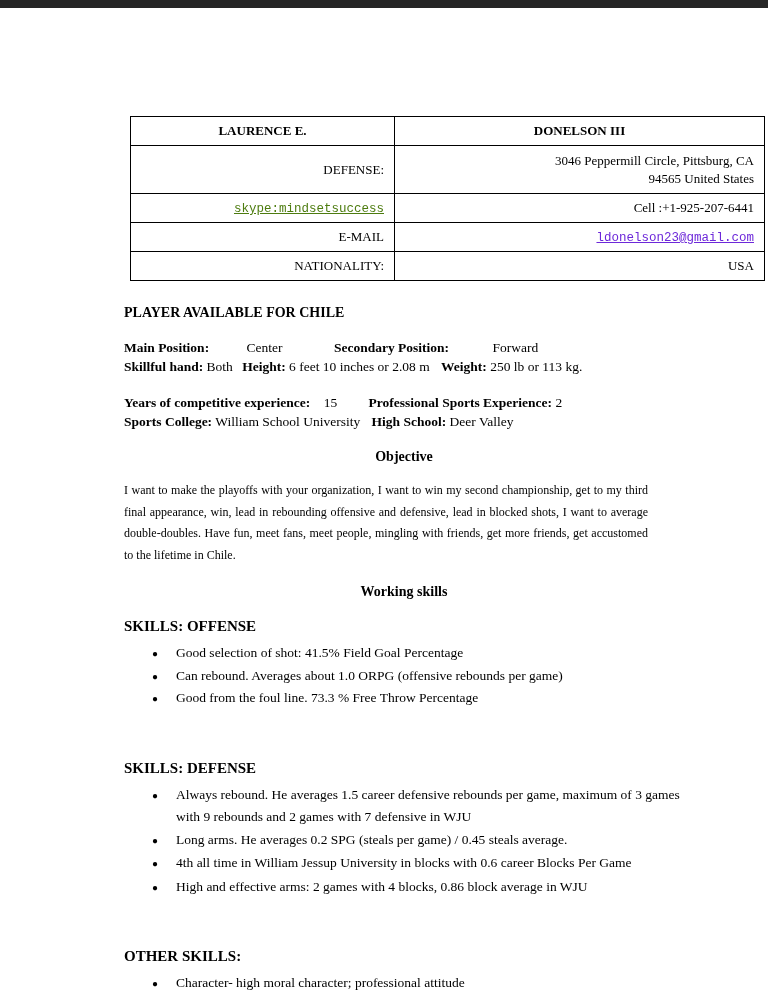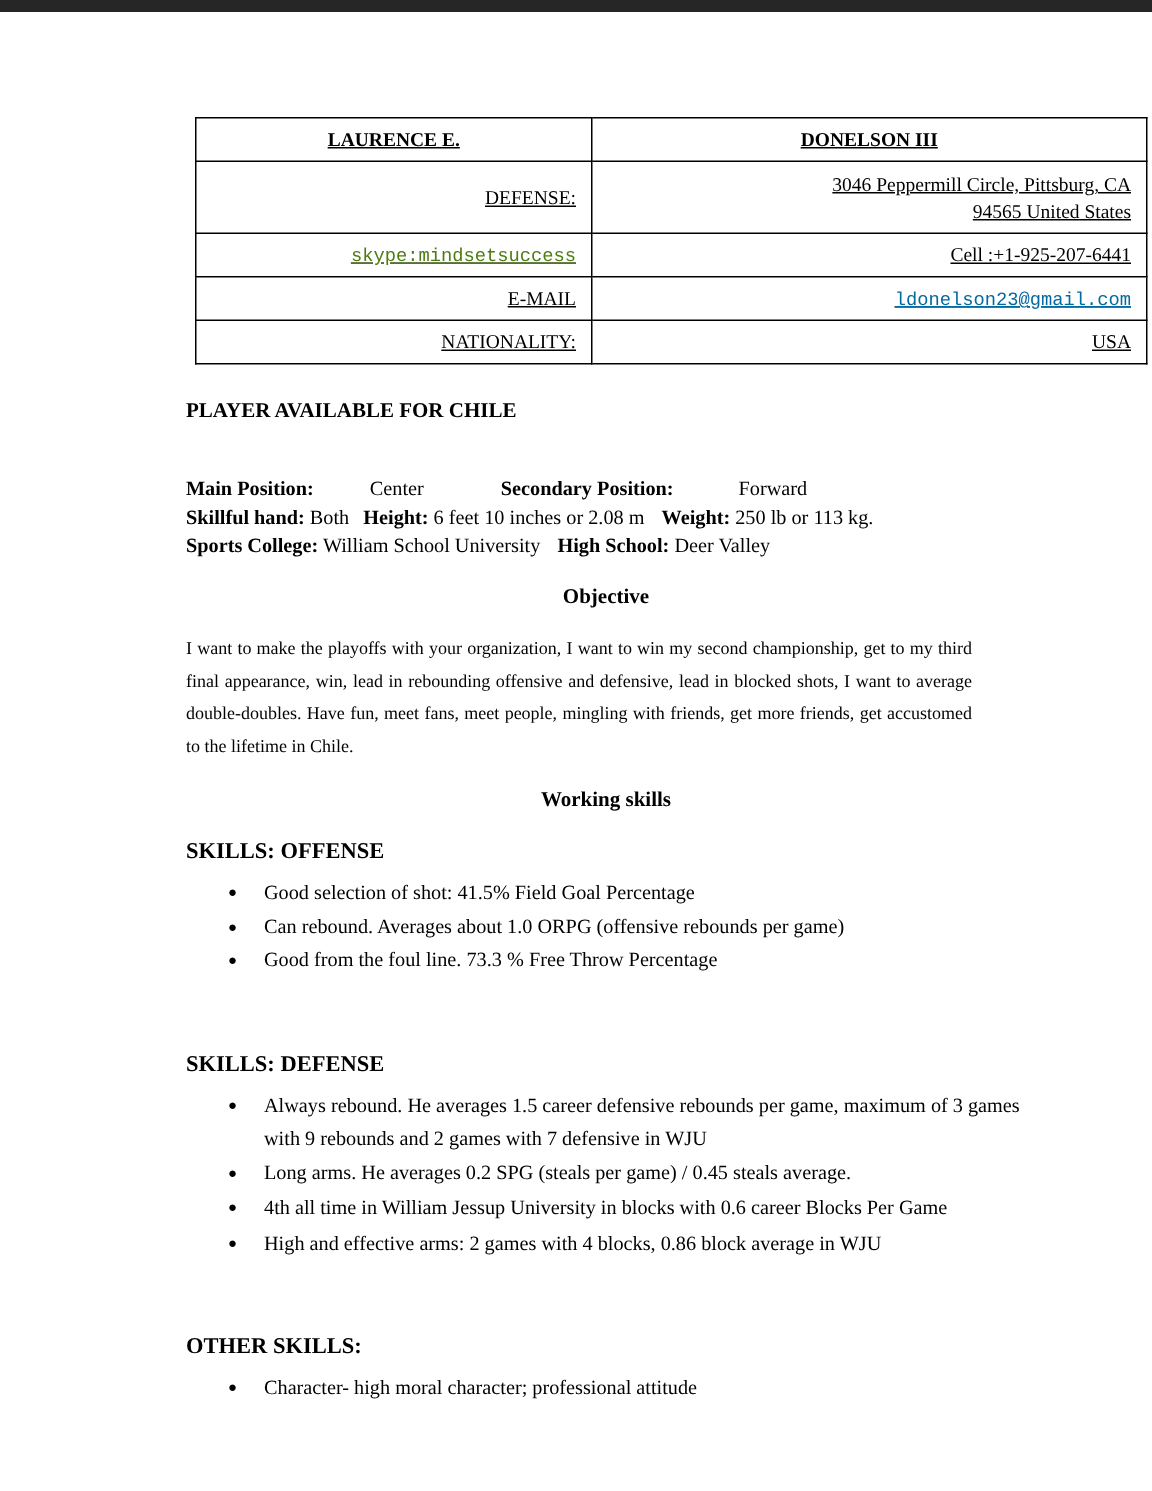--- a/index.html
+++ b/index.html
@@ -14,25 +14,24 @@
   .page{
     box-sizing:border-box;
     width:768px;
     min-height:974px;
     padding:0 44px 30px 124px;
     background:#fff;
   }
   
   table.contact{
     border-collapse:collapse;
-    margin-top:70px;
+    margin-top:108px;
     margin-left:6px;
     width:594px;
     table-layout:fixed;
-    text-decoration:underline;
   }
   table.contact td{
     border:1px solid #000;
     padding:6px 10px;
     font-size:13px;
     vertical-align:middle;
   }
   td.col-left{width:243px;text-align:right;}
   td.col-right{width:349px;text-align:right;}
   td.name-cell{
@@ -40,35 +39,35 @@
     font-weight:bold;
     font-size:17.5px;
     padding:9px 6px;
   }
   .mono-link{
     font-family:"Liberation Mono", monospace;
     font-size:12.5px;
     text-decoration:underline;
   }
   a.skype{color:#4d7c0f;}
-  a.email{color:#0369a1;}
+  a.email{color:#6d28d9;}
   .addr-lines{line-height:1.35;}
   
   .content{width:600px;}
   .headline{
     font-weight:bold;
     font-size:14px;
     margin:24px 0 0 0;
   }
   .info-line{
     margin:0;
     font-size:13.5px;
     line-height:19px;
   }
-  .info-line.first{margin-top:33px;}
+  .info-line.first{margin-top:17px;}
   .info-line.group2{margin-top:17px;}
   .b{font-weight:bold;}
   .ml34{margin-left:34px;}
   .ml48{margin-left:48px;}
   .ml40{margin-left:40px;}
   .ml28{margin-left:28px;}
   .ml10{margin-left:10px;}
   .ml8{margin-left:8px;}
   .ml6{margin-left:6px;}
   .center-head{
@@ -163,20 +162,26 @@
 
     <p class="info-line">
       <span class="b">Skillful hand:</span>
       <span>Both</span>
       <span class="b ml6">Height:</span>
       <span>6 feet 10 inches or 2.08 m</span>
       <span class="b ml8">Weight:</span>
       <span>250 lb or 113 kg.</span>
     </p>
 
+    <p class="info-line group2">
+      <span class="b">Years of competitive experience:</span>
+      <span class="ml10">15</span>
+      <span class="b ml28">Professional Sports Experience:</span>
+      <span>2</span>
+    </p>
 
     <p class="info-line">
       <span class="b">Sports College:</span>
       <span>William School University</span>
       <span class="b ml8">High School:</span>
       <span>Deer Valley</span>
     </p>
 
     <p class="center-head">Objective</p>
 

